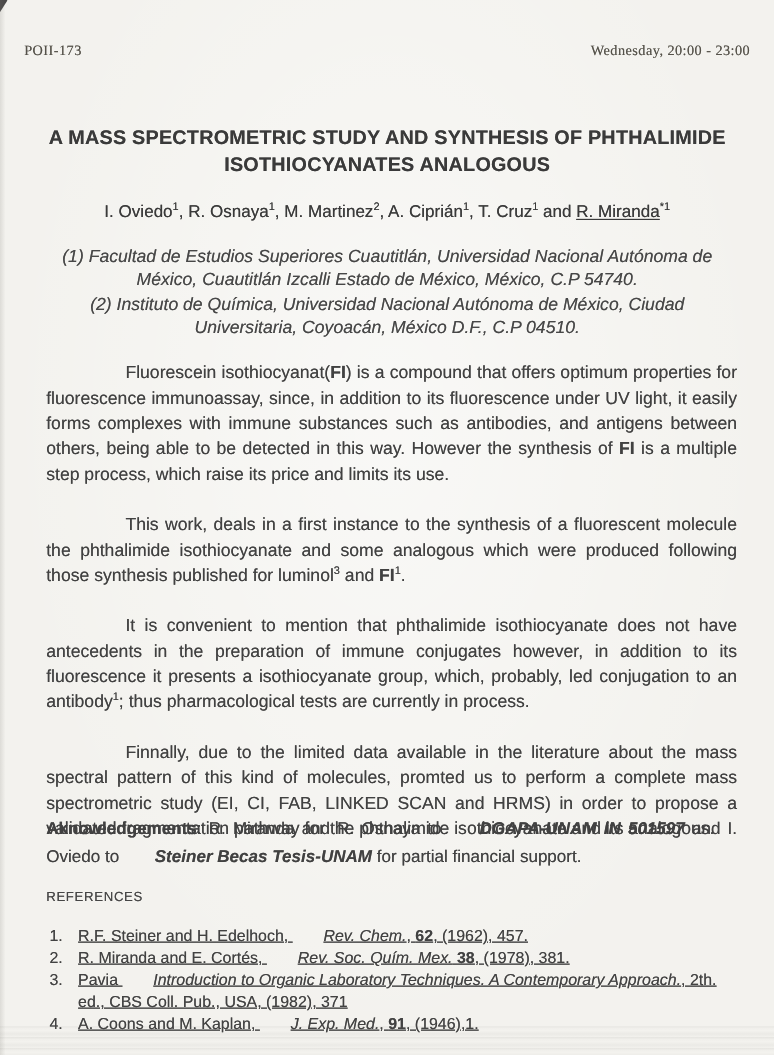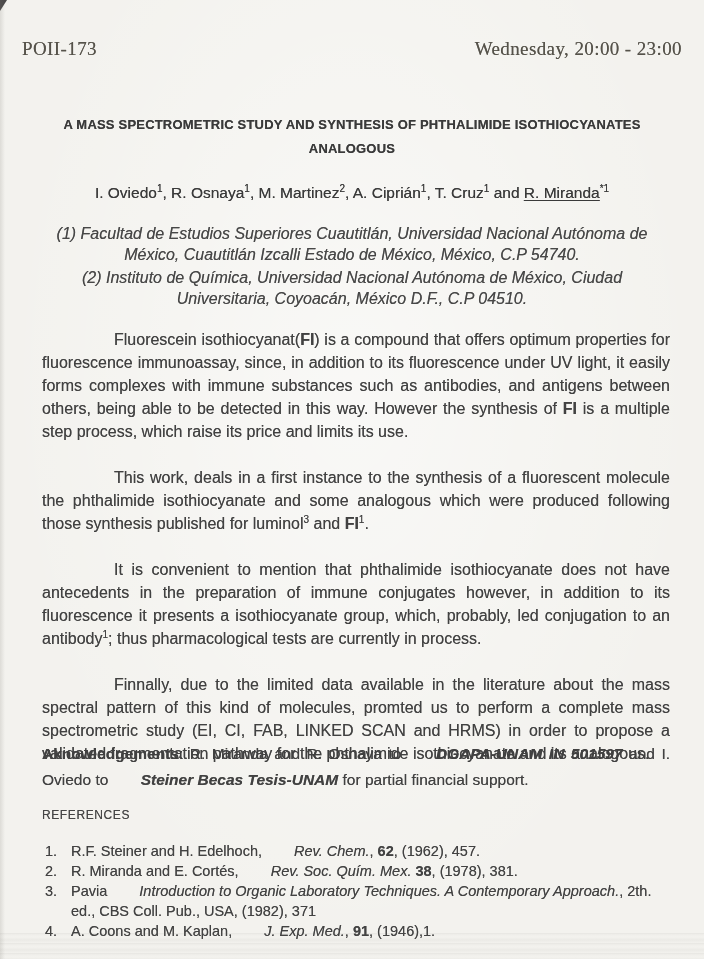--- a/index.html
+++ b/index.html
@@ -48,33 +48,33 @@
     pointer-events: none;
   }
   .header {
     position: absolute;
     top: 38px;
     left: 22px;
     right: 22px;
     display: flex;
     justify-content: space-between;
     font-family: "Liberation Serif", "DejaVu Serif", serif;
-    font-size: 19px;
+    font-size: 13px;
     color: #55524a;
     letter-spacing: 0.4px;
     text-shadow: 0 0 0.6px rgba(85,82,74,0.7);
   }
   .title {
     position: absolute;
     top: 113px;
     left: 32px;
     width: 640px;
     margin: 0;
     text-align: center;
-    font-size: 13px;
+    font-size: 18px;
     font-weight: bold;
     line-height: 24px;
     letter-spacing: 0.2px;
     color: #3a3a3a;
     text-shadow: 0 0 0.5px rgba(58,58,58,0.8);
   }
   .authors {
     position: absolute;
     top: 184px;
     left: 32px;
@@ -144,21 +144,21 @@
     top: 841px;
     left: 45px;
     width: 628px;
     font-size: 14.5px;
     line-height: 20px;
     color: #424242;
     text-shadow: 0 0 0.5px rgba(66,66,66,0.7);
   }
   .ref { display: flex; align-items: flex-start; }
   .refnum { width: 26px; flex: 0 0 26px; }
-  .reftext { flex: 1; }
+  .reftext { flex: 1; text-decoration: underline; }
 </style>
 </head>
 <body>
 
 <div class="page">
 
   <div class="corner-speck"></div>
   <div class="edge-shade"></div>
 
   <div class="header">

